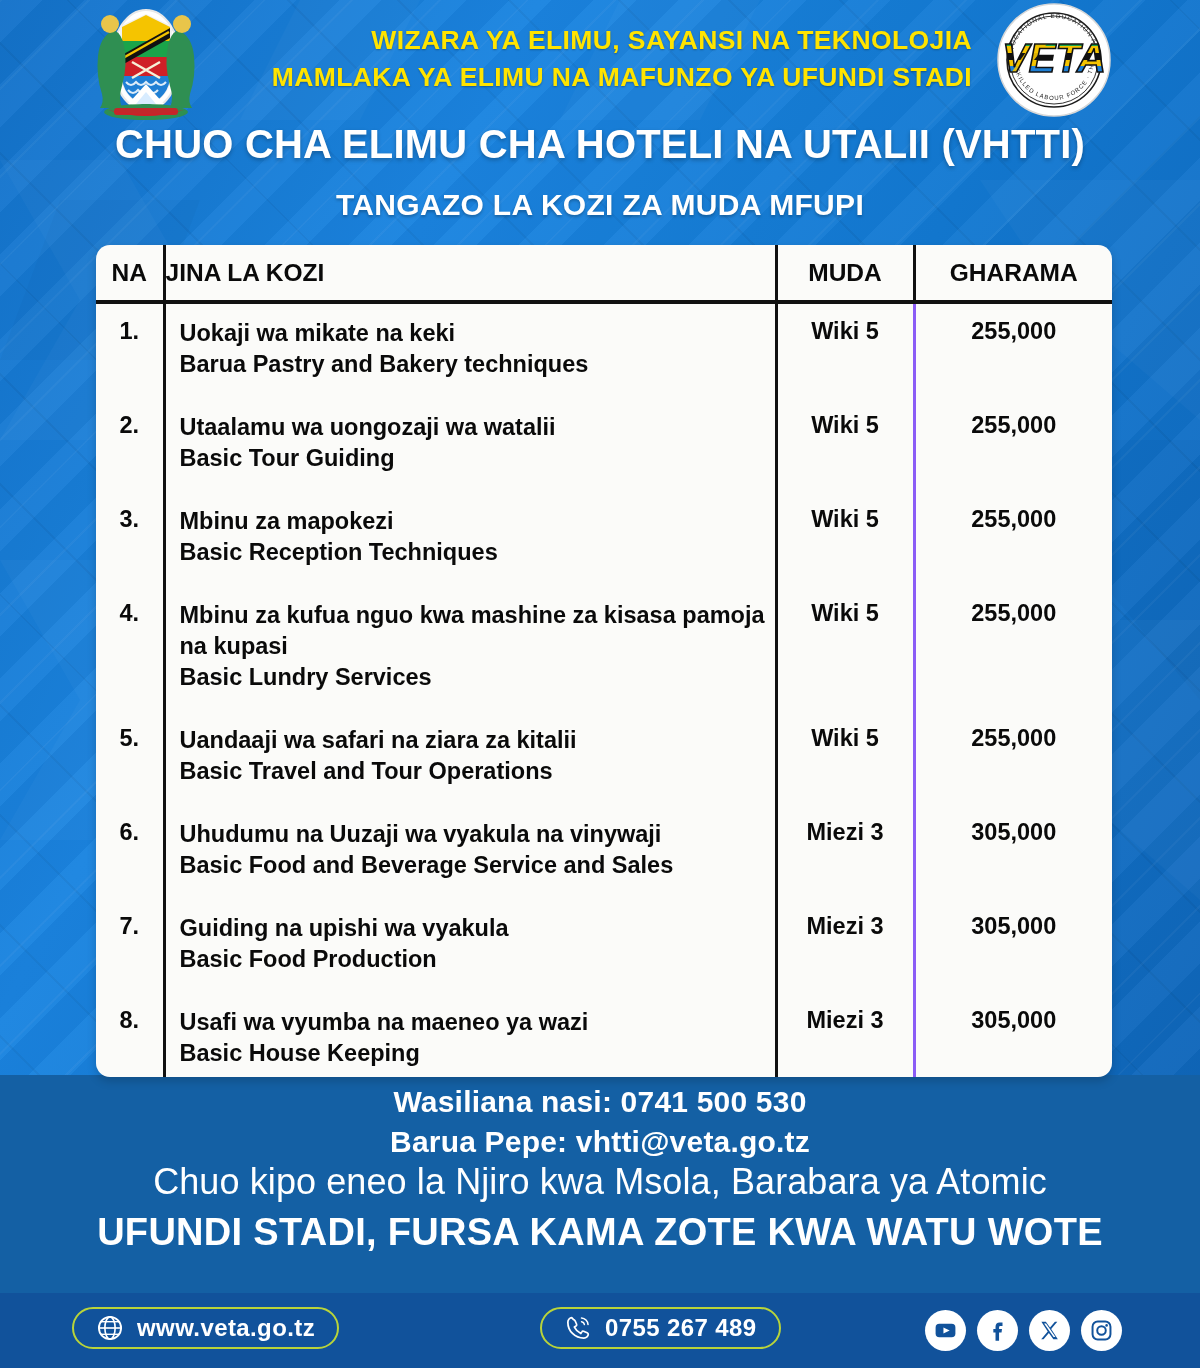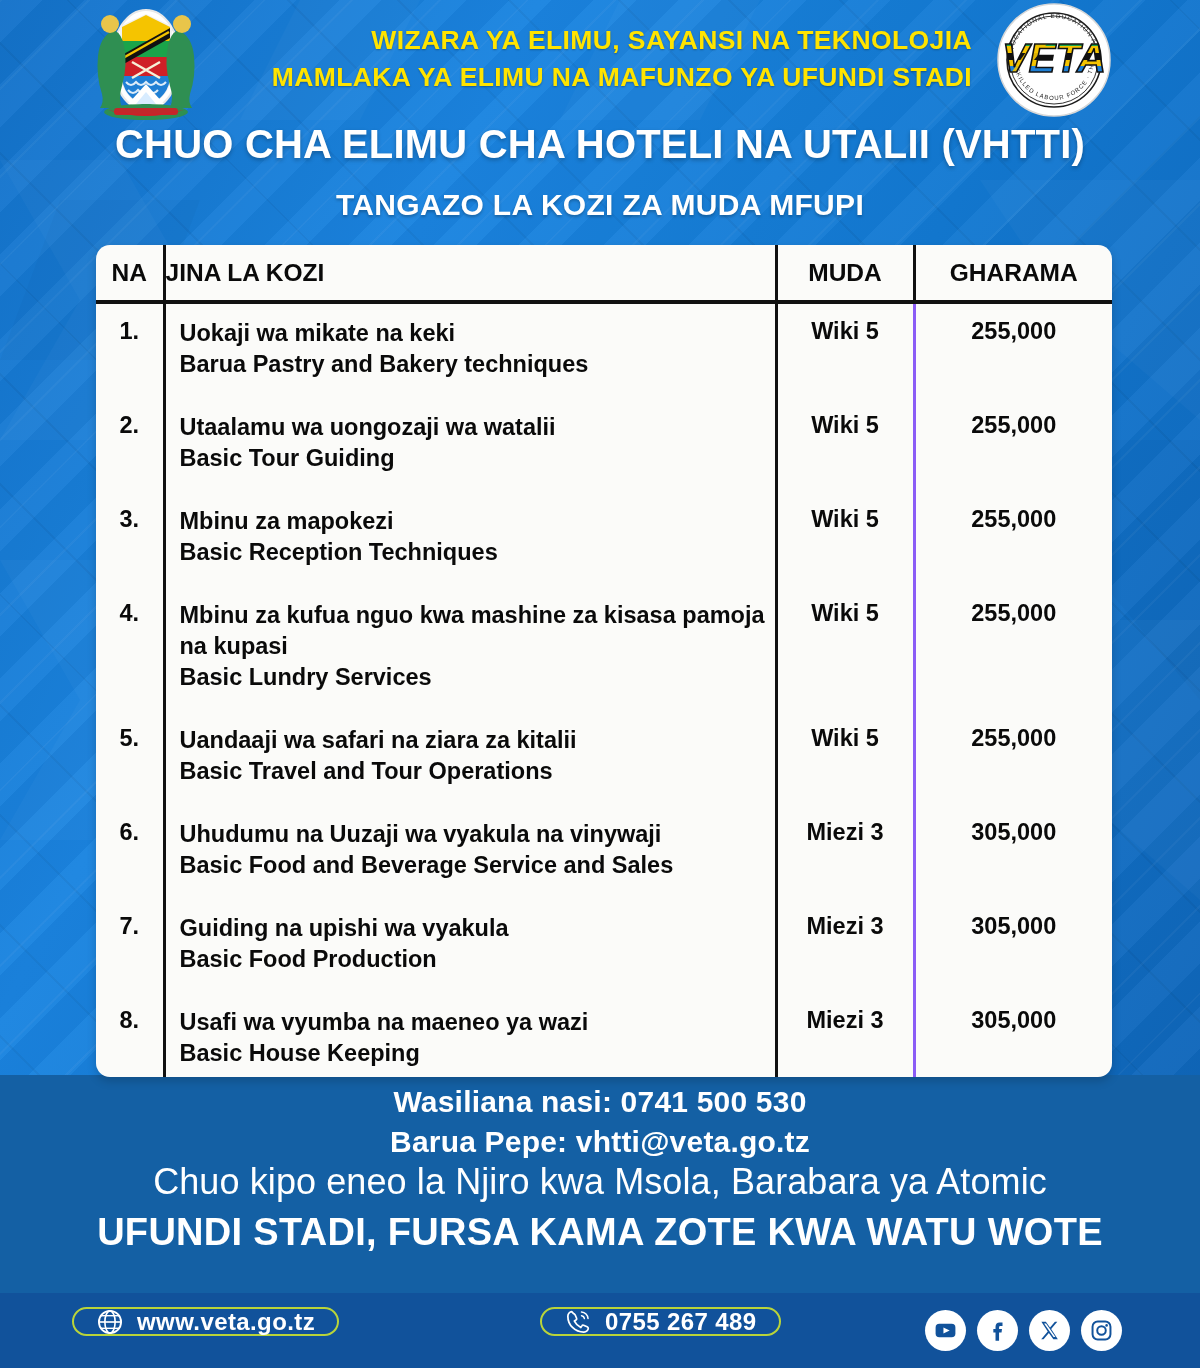--- a/index.html
+++ b/index.html
@@ -195,21 +195,21 @@
     color: #ffffff;
     font-size: 38px;
     font-weight: bold;
     letter-spacing: .3px;
   }
 
   
   .pill {
     position: absolute;
     top: 1307px;
-    height: 29px;
+    height: 42px;
     border: 2.5px solid #b9d43a;
     border-radius: 23px;
     display: flex;
     align-items: center;
     gap: 13px;
     padding: 0 22px;
   }
   .pill-web   { left: 72px; }
   .pill-phone { left: 540px; }
   .pill-text {

